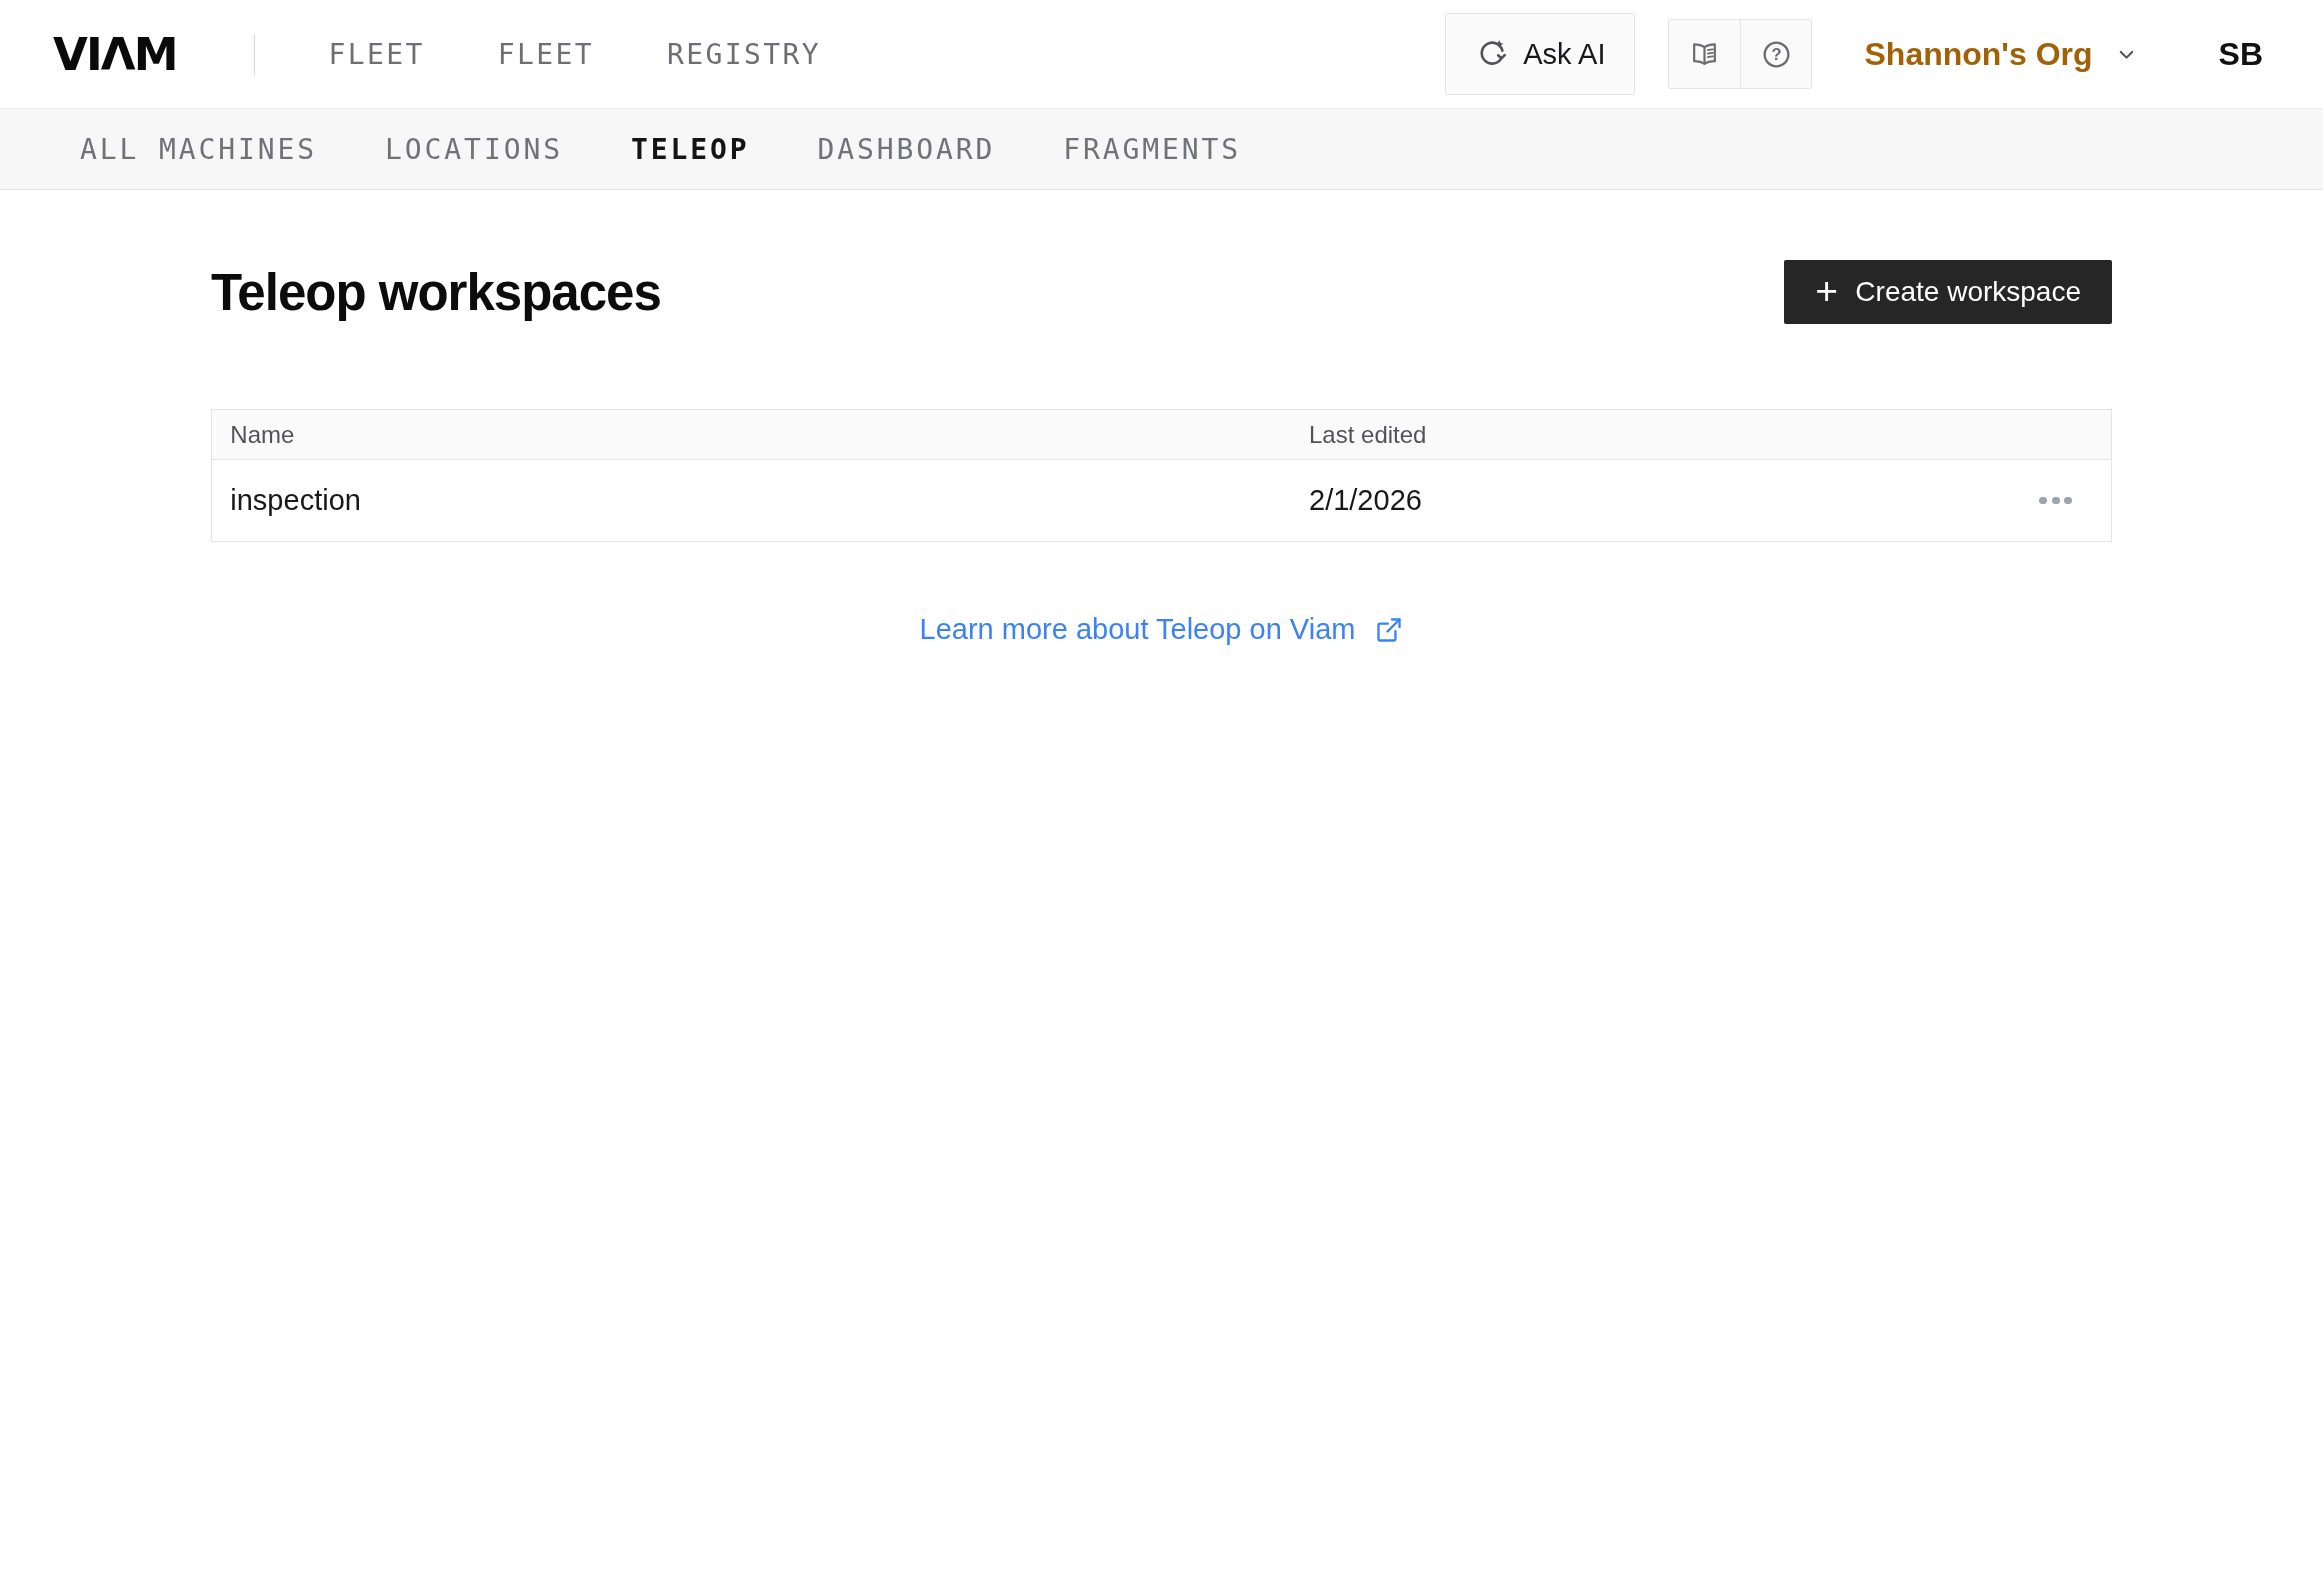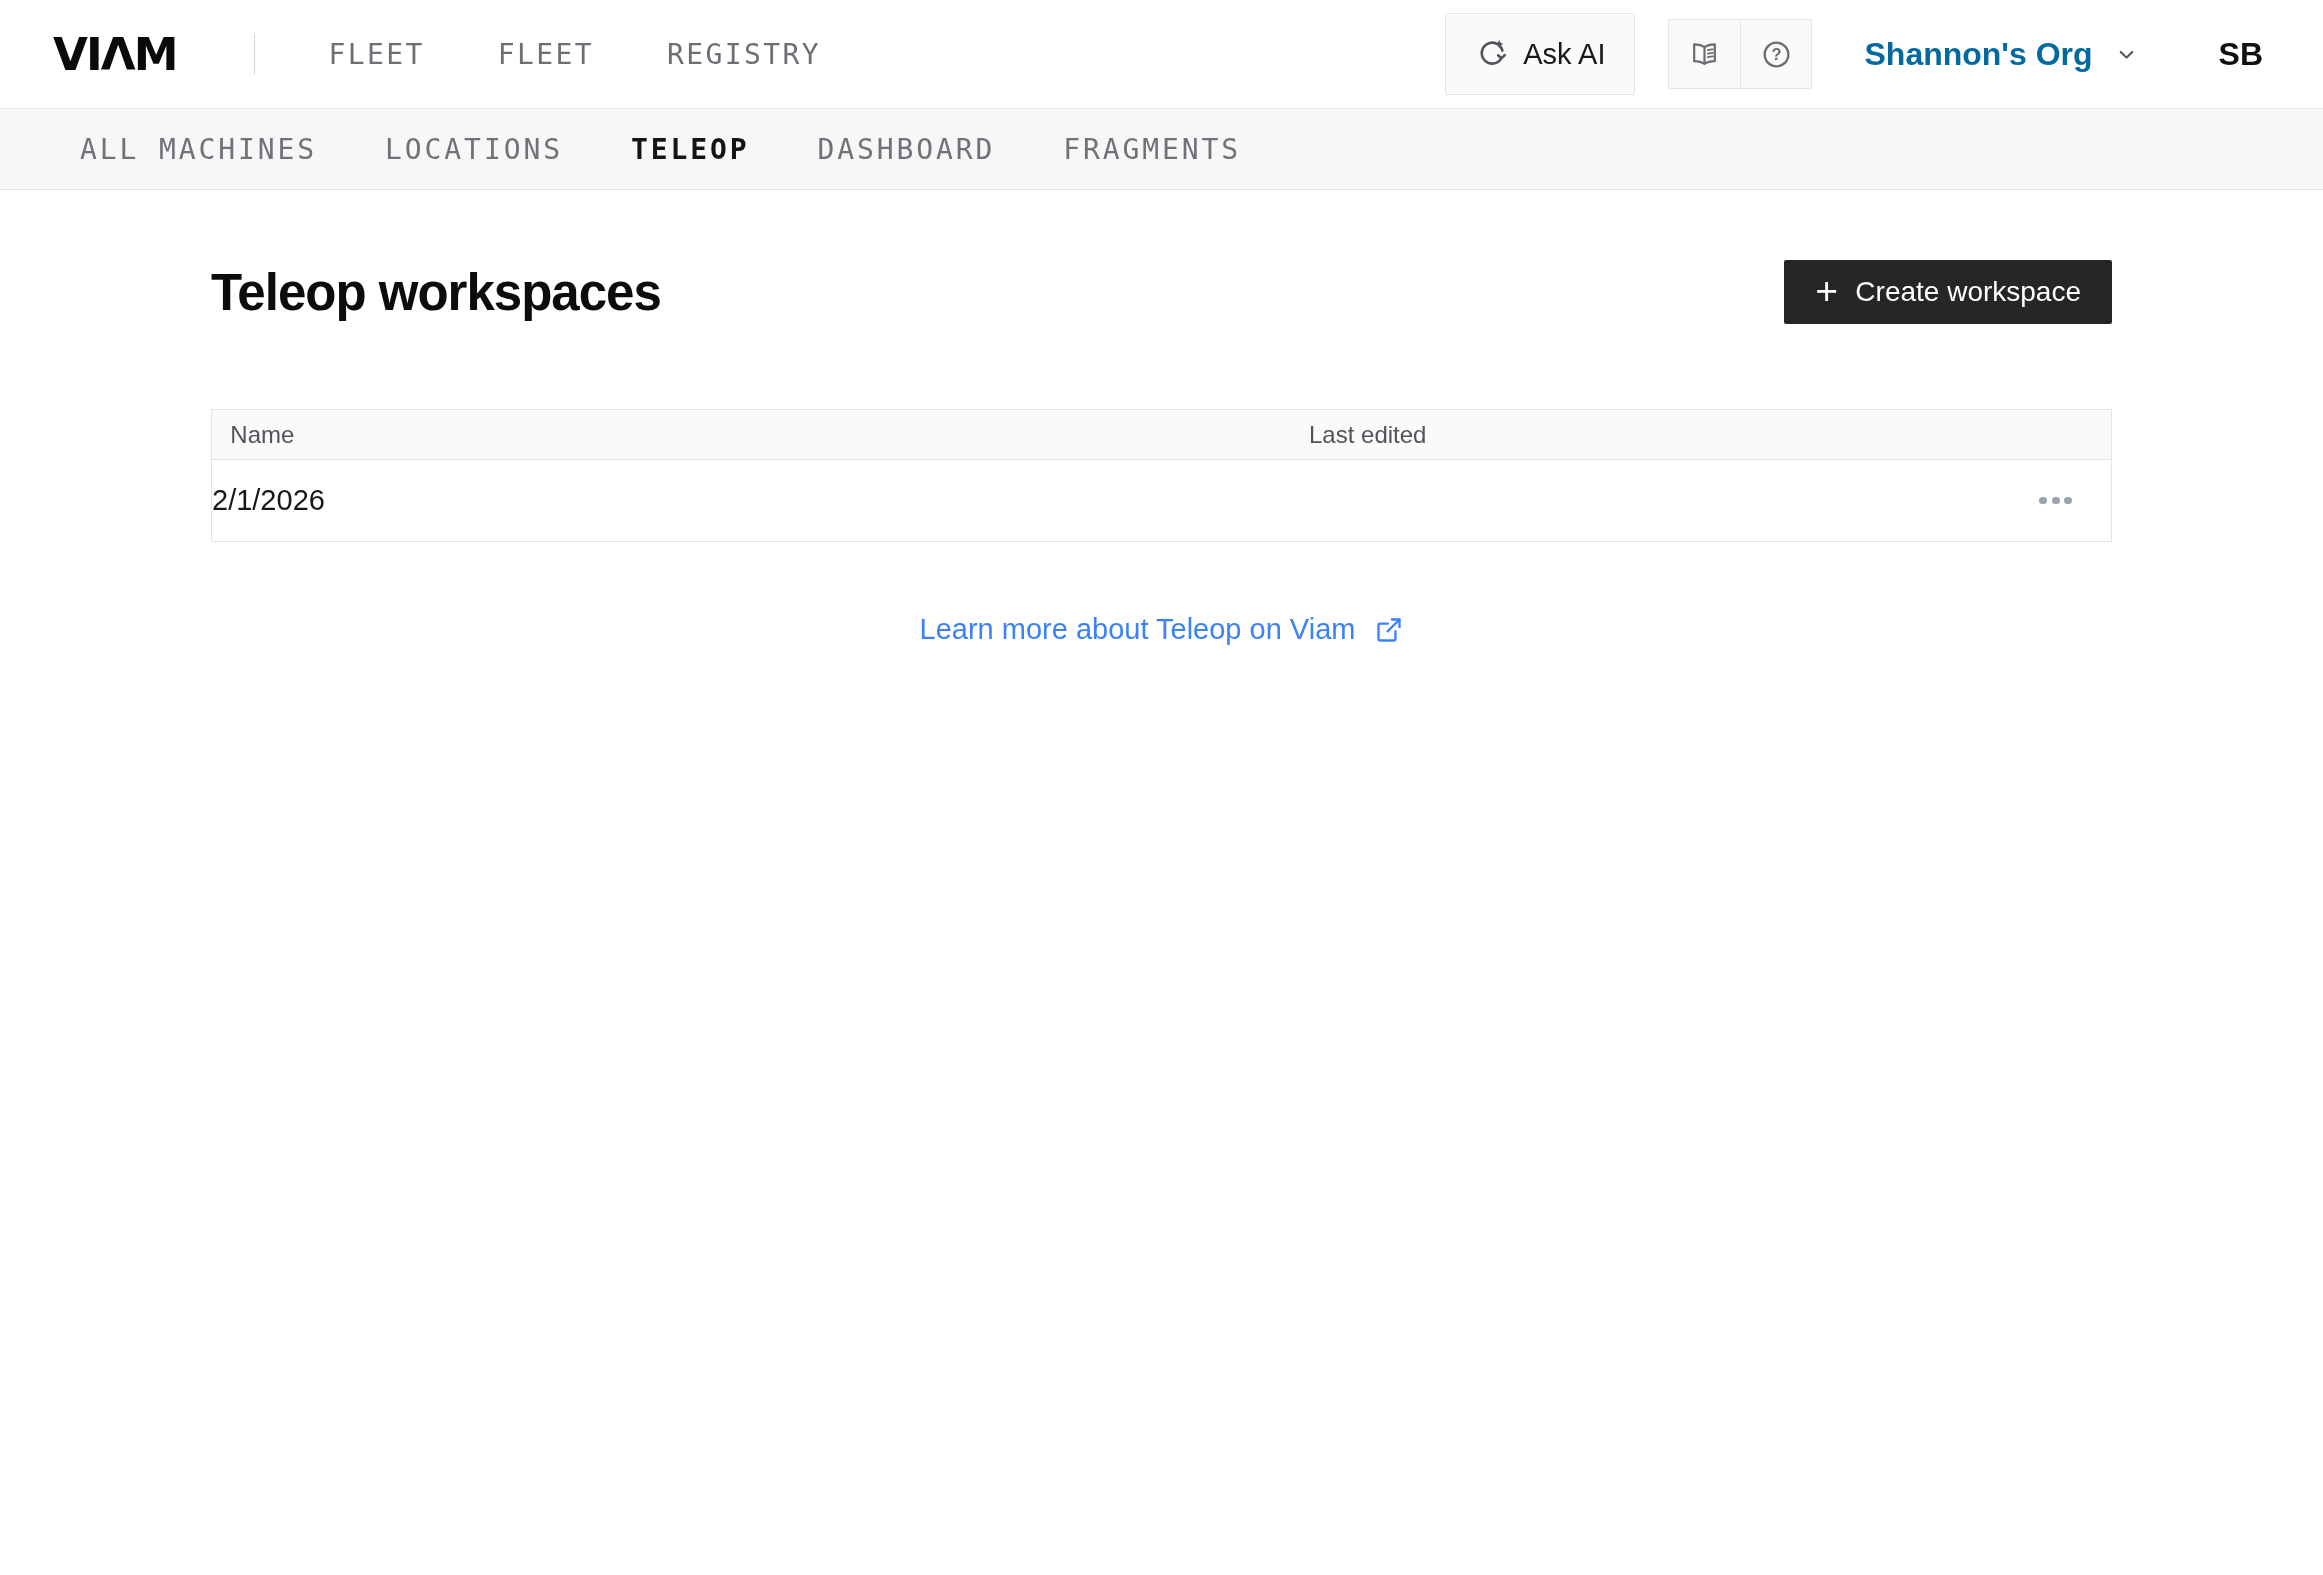--- a/index.html
+++ b/index.html
@@ -39,21 +39,21 @@
   }
   .icon-cell {
     width:71px; display:flex; align-items:center; justify-content:center;
     background:transparent; border:none; cursor:pointer;
   }
   .icon-cell + .icon-cell { border-left:1px solid #e4e4e7; }
   .org-switcher {
     margin-left:52px; display:flex; align-items:center; gap:21px;
     cursor:pointer;
   }
-  .org-name { font-size:32px; font-weight:700; color:#0369a1;text-align:right; }
+  .org-name { font-size:32px; font-weight:700; color:#a16207;text-align:right; }
   .avatar { margin-left:80px; font-size:32px; font-weight:700; color:#111113; cursor:pointer; }
   
   .tabbar {
     height:82px; display:flex; align-items:center; gap:68px;
     padding-left:80px; background:#f7f7f7;
     border-top:1px solid #ebebed; border-bottom:1px solid #e4e4e7;
   }
   .tab {
     font-family:"DejaVu Sans Mono", monospace;
     font-size:28px; letter-spacing:2.9px; color:#71717a;
@@ -171,20 +171,21 @@
     </button>
   </div>
 
   <div class="ws-table">
     <div class="thead">
       <div class="col-name">Name</div>
       <div class="col-date">Last edited</div>
       <div class="col-actions"></div>
     </div>
     <div class="trow">
+      <div class="col-name">inspection</div>
       <div class="col-date">2/1/2026</div>
       <div class="col-actions">
         <button class="row-menu-btn">
           <i></i>
             <i></i>
             <i></i>
         </button>
       </div>
     </div>
   </div>

